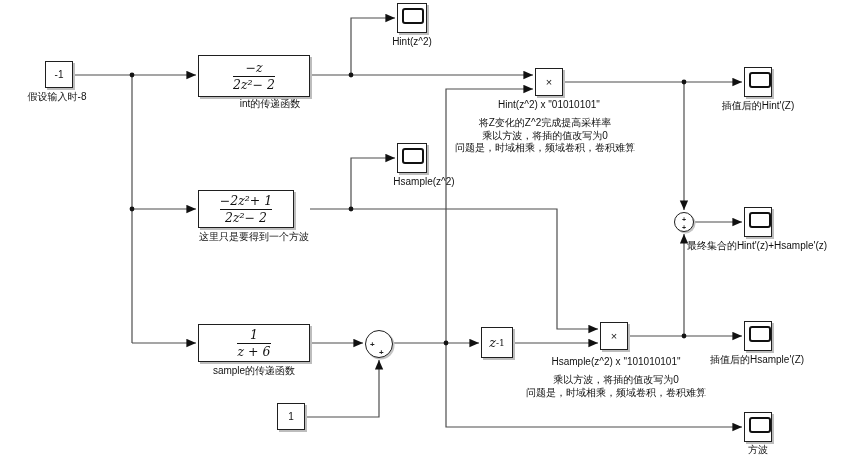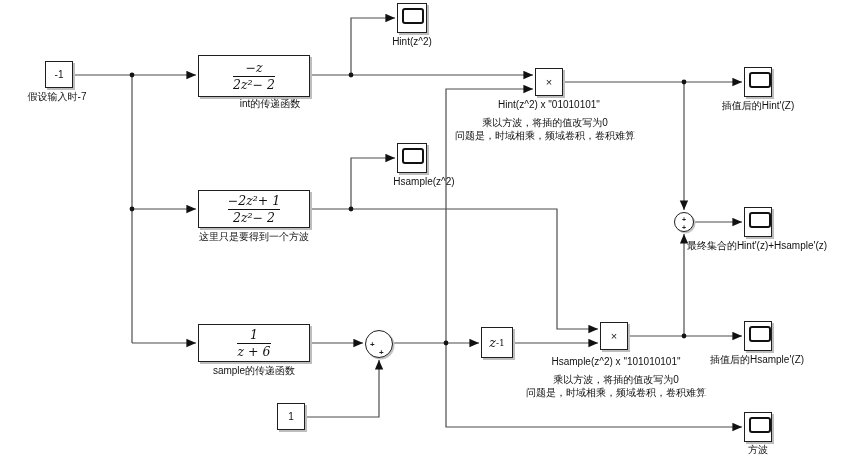--- a/index.html
+++ b/index.html
@@ -78,32 +78,32 @@
       <circle cx="351" cy="209" r="2.4"></circle>
       <circle cx="446" cy="343" r="2.4"></circle>
       <circle cx="684" cy="82" r="2.4"></circle>
       <circle cx="684" cy="336" r="2.4"></circle>
     </g>
   </svg>
 
   <div class="blk const" style="left:45px;top:61px;width:28px;height:27px;">
     <span>-1</span>
   </div>
-  <div class="lbl" style="left:57px;top:91px;">假设输入时-7</div>
+  <div class="lbl" style="left:57px;top:91px;">假设输入时-8</div>
 
   <div class="blk" style="left:198px;top:55px;width:112px;height:42px;">
     <div class="frac">
       <span>−z</span>
       <span class="bar"></span>
       <span>2z²− 2</span>
     </div>
   </div>
   <div class="lbl" style="left:254px;top:98px;margin-left:16px;">int的传递函数</div>
 
-  <div class="blk" style="left:198px;top:190px;width:112px;height:38px;">
+  <div class="blk" style="left:198px;top:190px;width:96px;height:38px;">
     <div class="frac">
       <span>−2z²+ 1</span>
       <span class="bar"></span>
       <span>2z²− 2</span>
     </div>
   </div>
   <div class="lbl" style="left:254px;top:231px;">这里只是要得到一个方波</div>
 
   <div class="blk" style="left:198px;top:324px;width:112px;height:38px;">
     <div class="frac">
@@ -167,20 +167,21 @@
     <div class="screen"></div>
   </div>
   <div class="lbl" style="left:757px;top:354px;">插值后的Hsample'(Z)</div>
 
   <div class="blk scope" style="left:744px;top:412px;width:28px;height:30px;">
     <div class="screen"></div>
   </div>
   <div class="lbl" style="left:758px;top:444px;">方波</div>
 
   <div class="anno" style="left:545px;top:117px;">
+    <div>将Z变化的Z^2完成提高采样率</div>
     <div>乘以方波，将插的值改写为0</div>
     <div>问题是，时域相乘，频域卷积，卷积难算</div>
   </div>
 
   <div class="anno" style="left:616px;top:374px;">
     <div>乘以方波，将插的值改写为0</div>
     <div>问题是，时域相乘，频域卷积，卷积难算</div>
   </div>
 
 </div>

